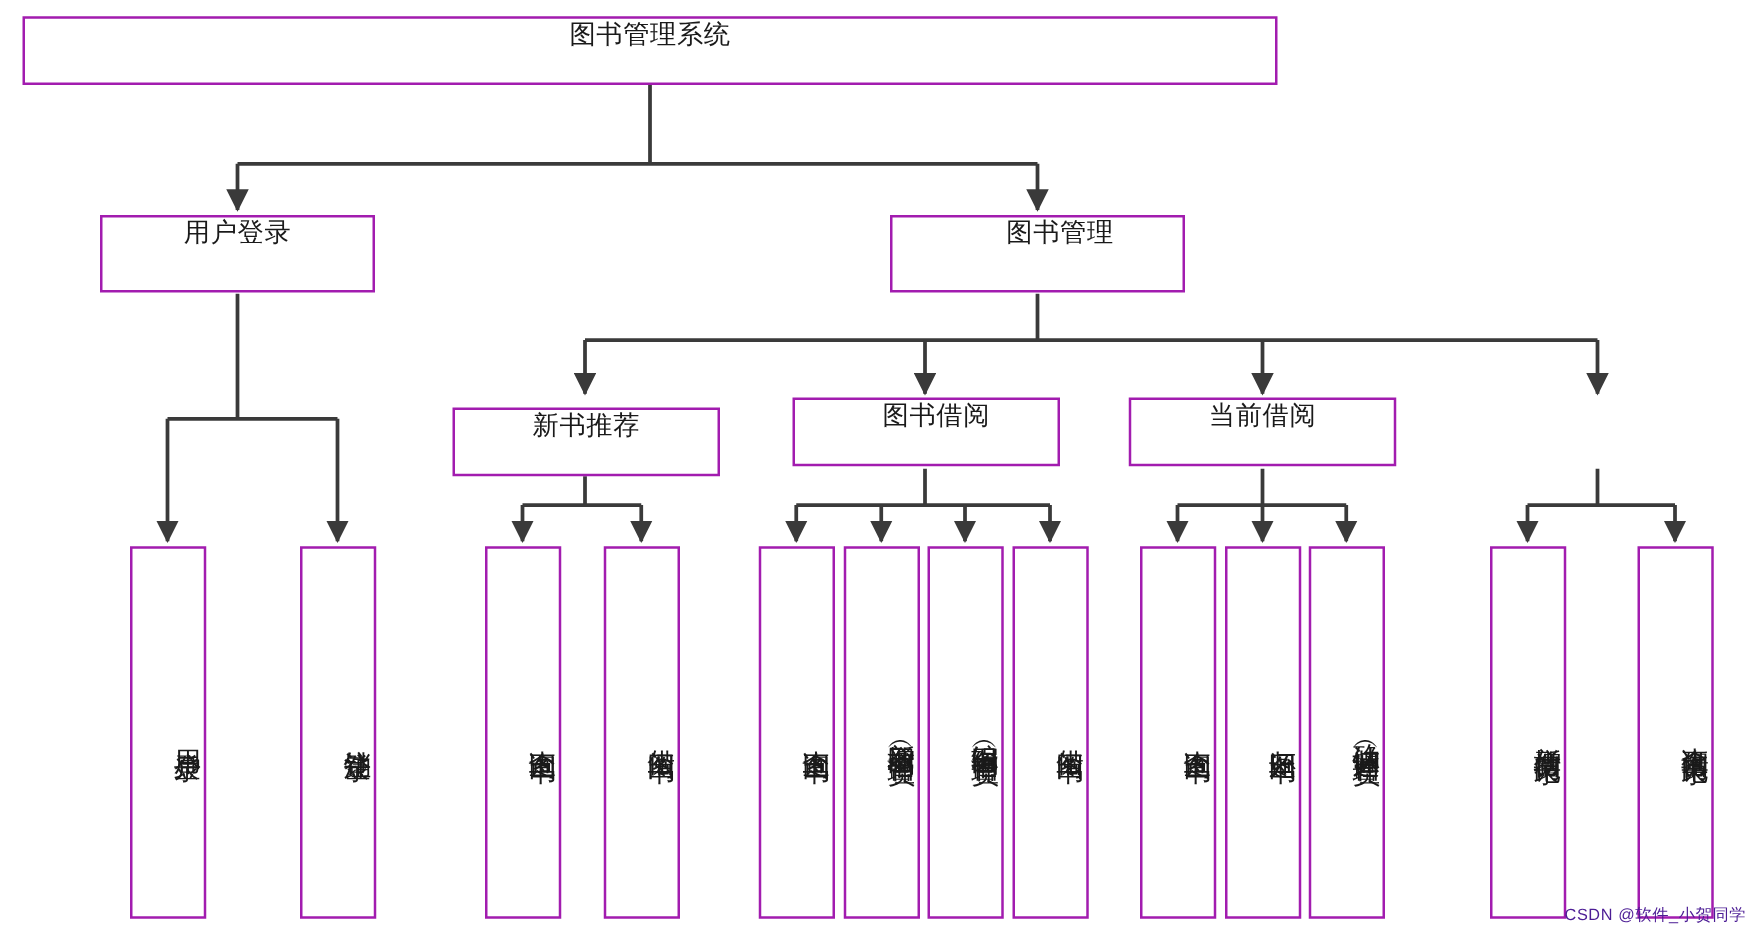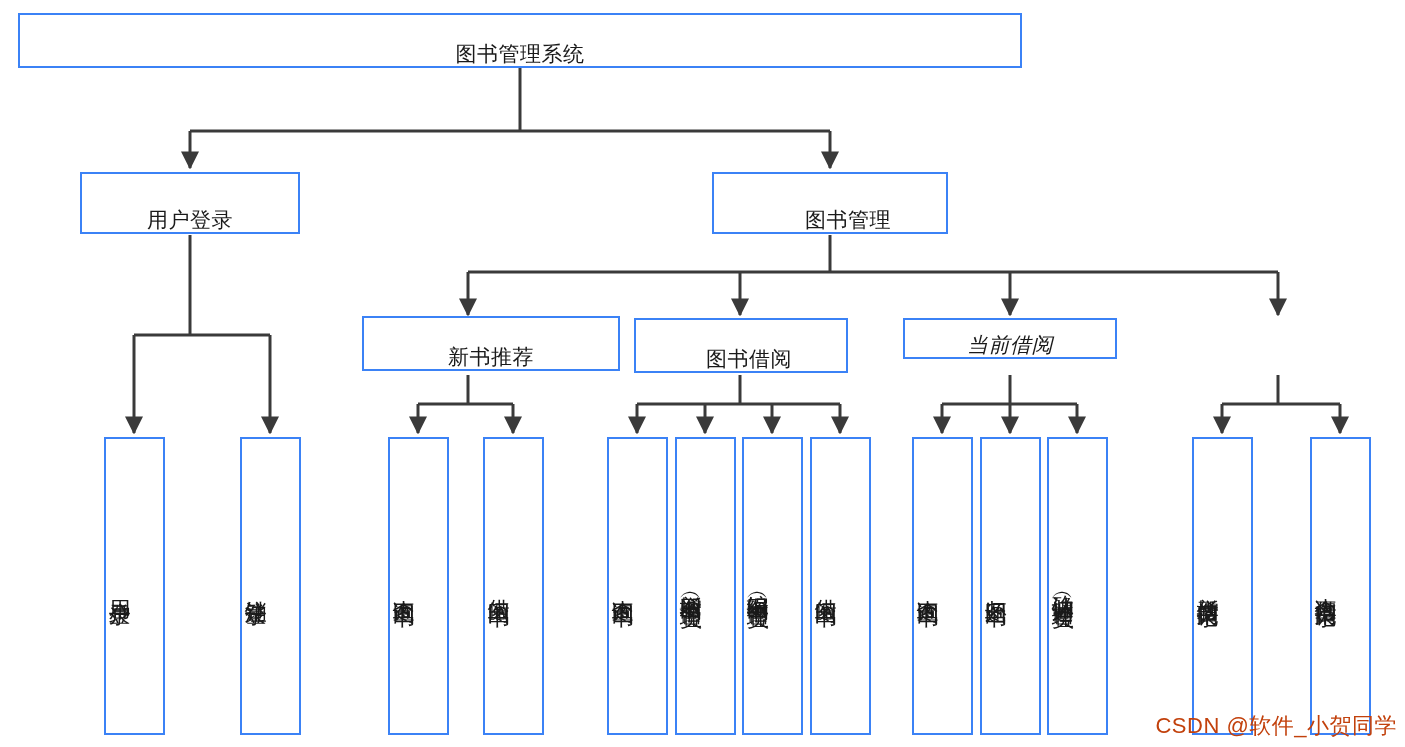--- a/index.html
+++ b/index.html
@@ -20,23 +20,23 @@
     left: 0;
     top: 0;
     width: 1405px;
     height: 747px;
     pointer-events: none;
   }
   .node {
     position: absolute;
     box-sizing: border-box;
     background: #ffffff;
-    border: 2px solid #3b82f6;
+    border: 2px solid #a21caf;
     display: flex;
-    align-items: flex-end;
+    align-items: flex-start;
     justify-content: center;
     color: #1a1a1a;
   }
   .node.horiz {
     font-size: 21px;
     letter-spacing: 0.5px;
     line-height: 1.2;
   }
   .node.vert {
     writing-mode: vertical-rl;
@@ -49,22 +49,22 @@
   .node.vert .label {
     writing-mode: vertical-rl;
     text-orientation: upright;
     text-align: center;
     white-space: nowrap;
   }
   .watermark {
     position: absolute;
     right: 8px;
     bottom: 6px;
-    font-size: 22px;
-    color: #c2410c;
+    font-size: 13px;
+    color: #4c1d95;
     white-space: nowrap;
     letter-spacing: 0.5px;
   }
 </style>
 </head>
 <body>
 
 <div id="canvas">
 
   <svg id="connectors" viewBox="0 0 1405 747">
@@ -123,29 +123,29 @@
   </div>
 
   <div class="node horiz" style="left:80px; top:172px; width:220px; height:62px;">
     <span class="label">用户登录</span>
   </div>
 
   <div class="node horiz" style="left:712px; top:172px; width:236px; height:62px;padding-left:36px;">
     <span class="label">图书管理</span>
   </div>
 
-  <div class="node horiz" style="left:362px; top:316px; width:258px; height:55px;">
+  <div class="node horiz" style="left:362px; top:326px; width:214px; height:55px;">
     <span class="label">新书推荐</span>
   </div>
 
   <div class="node horiz" style="left:634px; top:318px; width:214px; height:55px;padding-left:16px;">
     <span class="label">图书借阅</span>
   </div>
 
-  <div class="node horiz" style="left:903px; top:318px; width:214px; height:41px;font-style:italic;">
+  <div class="node horiz" style="left:903px; top:318px; width:214px; height:55px;">
     <span class="label">当前借阅</span>
   </div>
 
 
   <div class="node vert" style="left:104px; top:437px; width:61px; height:298px;">
     <span class="label">用户登录</span>
   </div>
 
   <div class="node vert" style="left:240px; top:437px; width:61px; height:298px;">
     <span class="label">注销登录</span>

